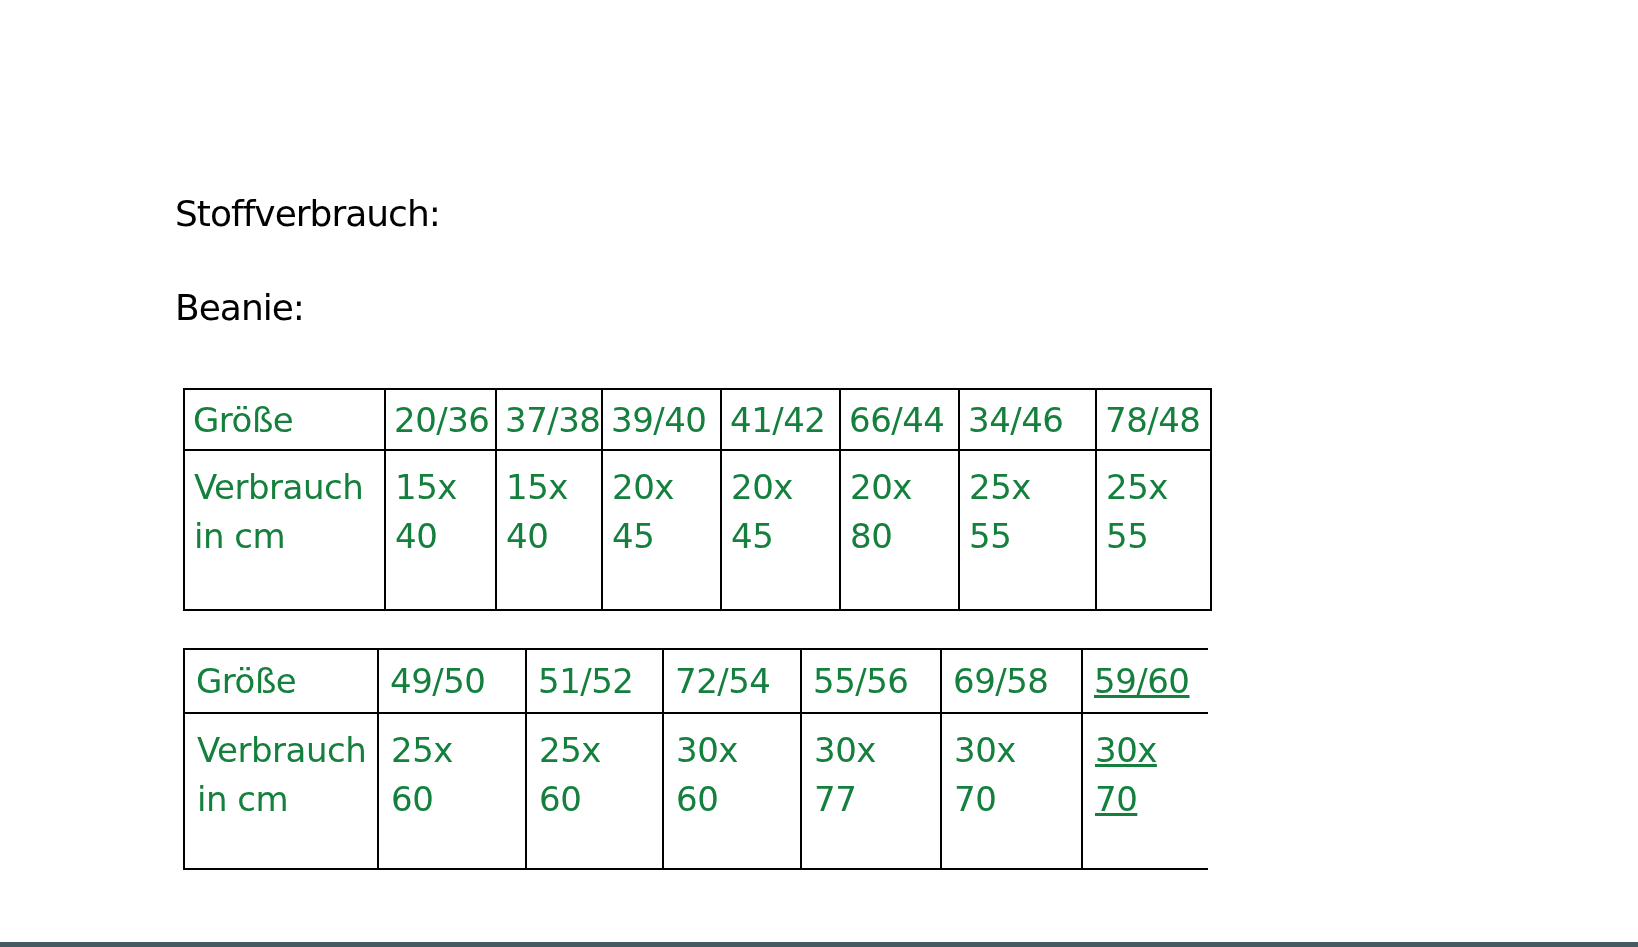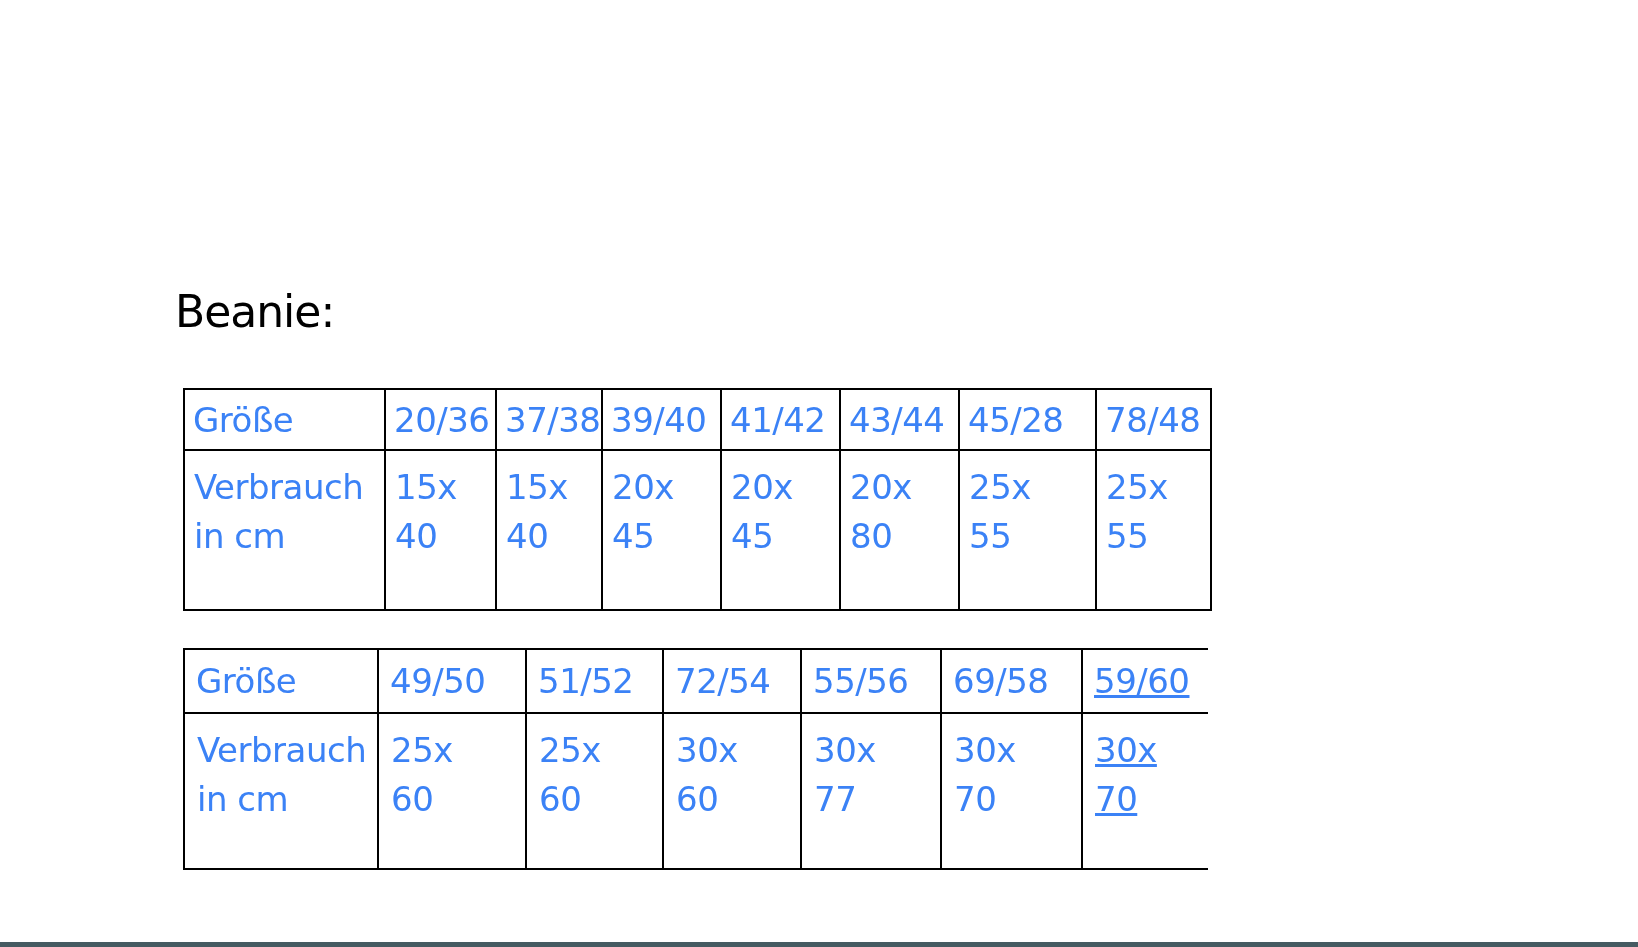--- a/index.html
+++ b/index.html
@@ -27,33 +27,33 @@
     font-size: 36px;
     letter-spacing: -1px;
     line-height: 1;
     white-space: nowrap;
   }
 
   .doc-subtitle {
     position: absolute;
     left: 175px;
     top: 290px;
-    font-size: 44px;
+    font-size: 36px;
     letter-spacing: -1px;
     line-height: 1;
     white-space: nowrap;
   }
 
   table.ftable {
     position: absolute;
     border-collapse: collapse;
     table-layout: fixed;
     font-size: 34px;
     letter-spacing: -0.5px;
-    color: #3b82f6;
+    color: #15803d;
   }
 
   table.ftable td {
     border: 2px solid #000000;
     overflow: hidden;
   }
 
   
   .t1 { left: 183px; top: 388px; width: 1027px; }
   .t1 tr.hrow td { height: 61px; }
@@ -90,20 +90,21 @@
     width: 1638px;
     height: 5px;
     background: #455a61;
   }
 </style>
 </head>
 <body>
 
 <div class="page">
 
+  <div class="doc-title">Stoffverbrauch:</div>
 
   <div class="doc-subtitle">Beanie:</div>
 
   <table class="ftable t1">
     <colgroup>
       <col style="width:201px">
         <col style="width:111px">
         <col style="width:106px">
         <col style="width:119px">
       <col style="width:119px">
@@ -111,22 +112,22 @@
         <col style="width:137px">
         <col style="width:115px">
     </colgroup>
     <tbody>
       <tr class="hrow">
         <td class="hcell">Größe</td>
         <td class="hcell">20/36</td>
         <td class="hcell">37/38</td>
         <td class="hcell">39/40</td>
         <td class="hcell">41/42</td>
-        <td class="hcell">43/44</td>
-        <td class="hcell">45/28</td>
+        <td class="hcell">66/44</td>
+        <td class="hcell">34/46</td>
         <td class="hcell">78/48</td>
       </tr>
       <tr class="drow">
         <td class="dcell">
           <div>Verbrauch</div>
           <div>in cm</div>
         </td>
         <td class="dcell">
           <div>15x</div>
           <div>40</div>

